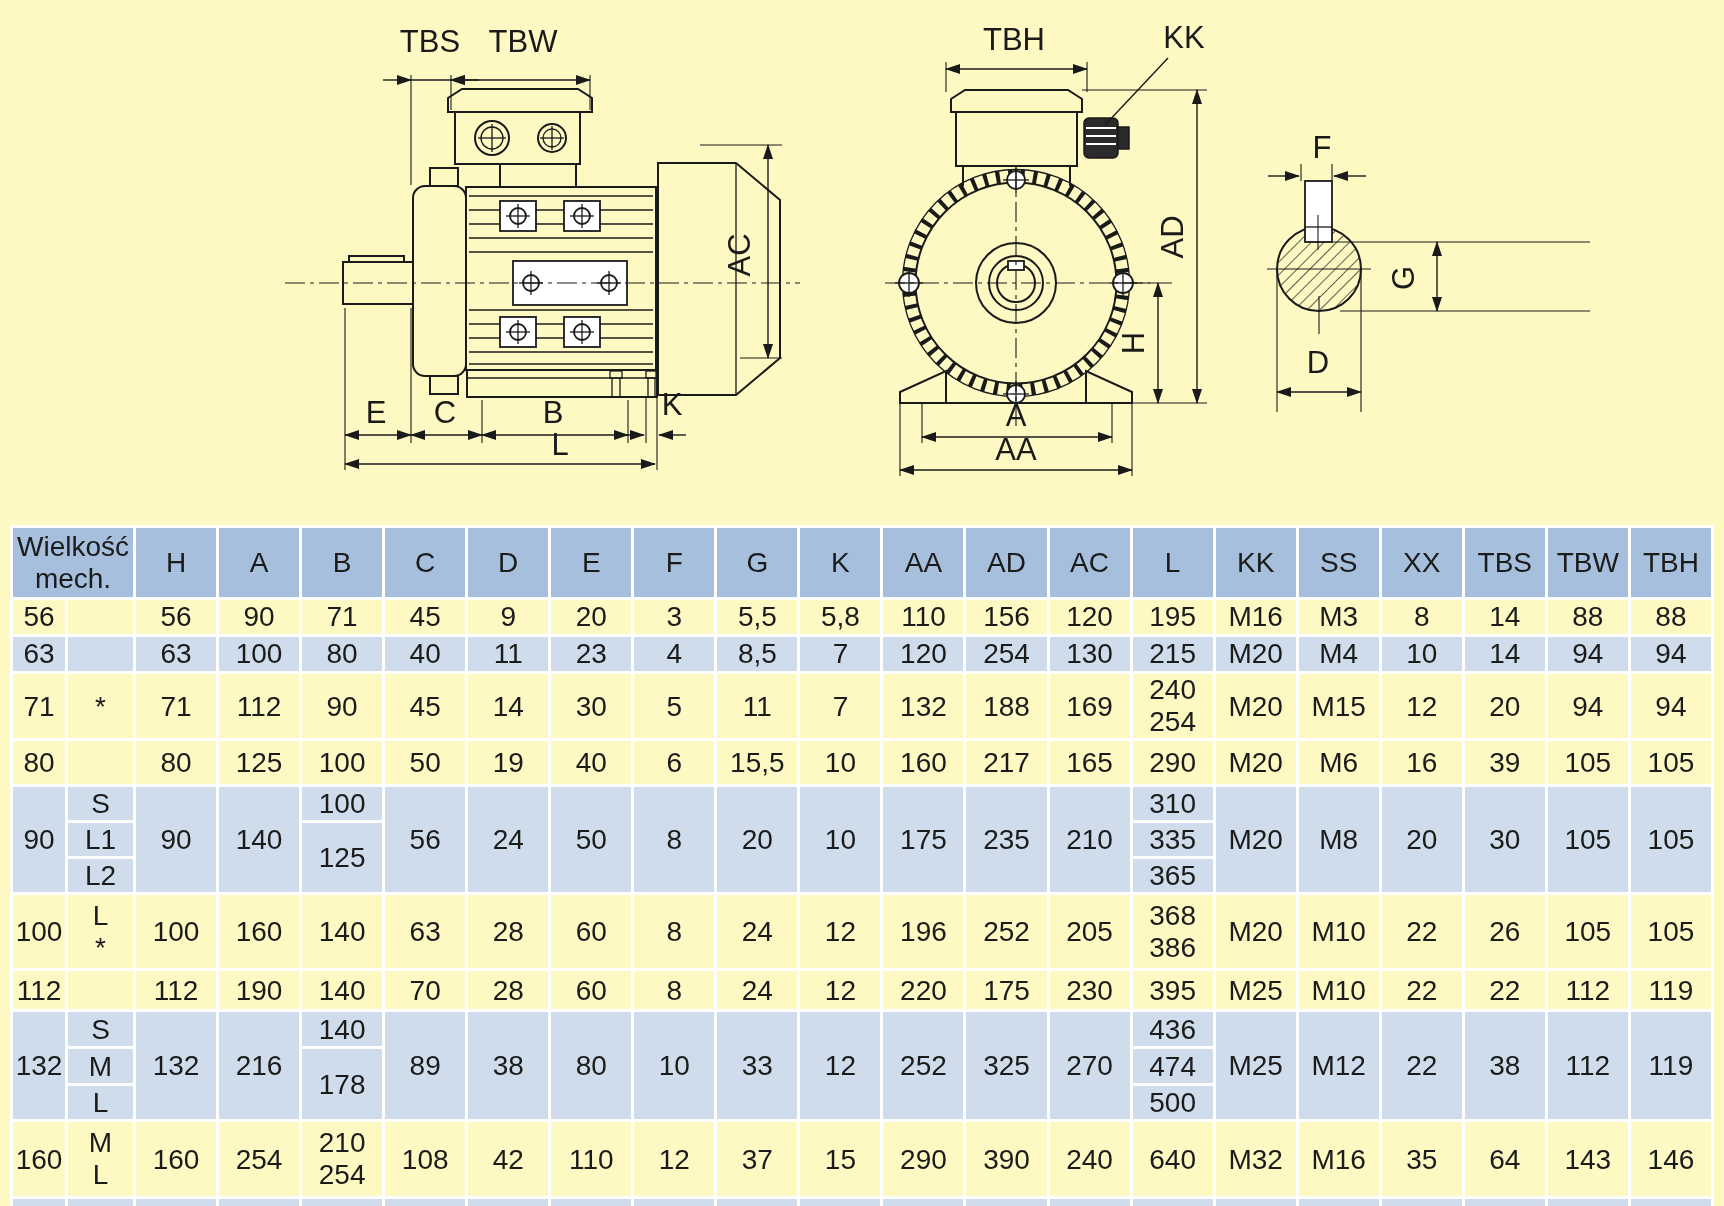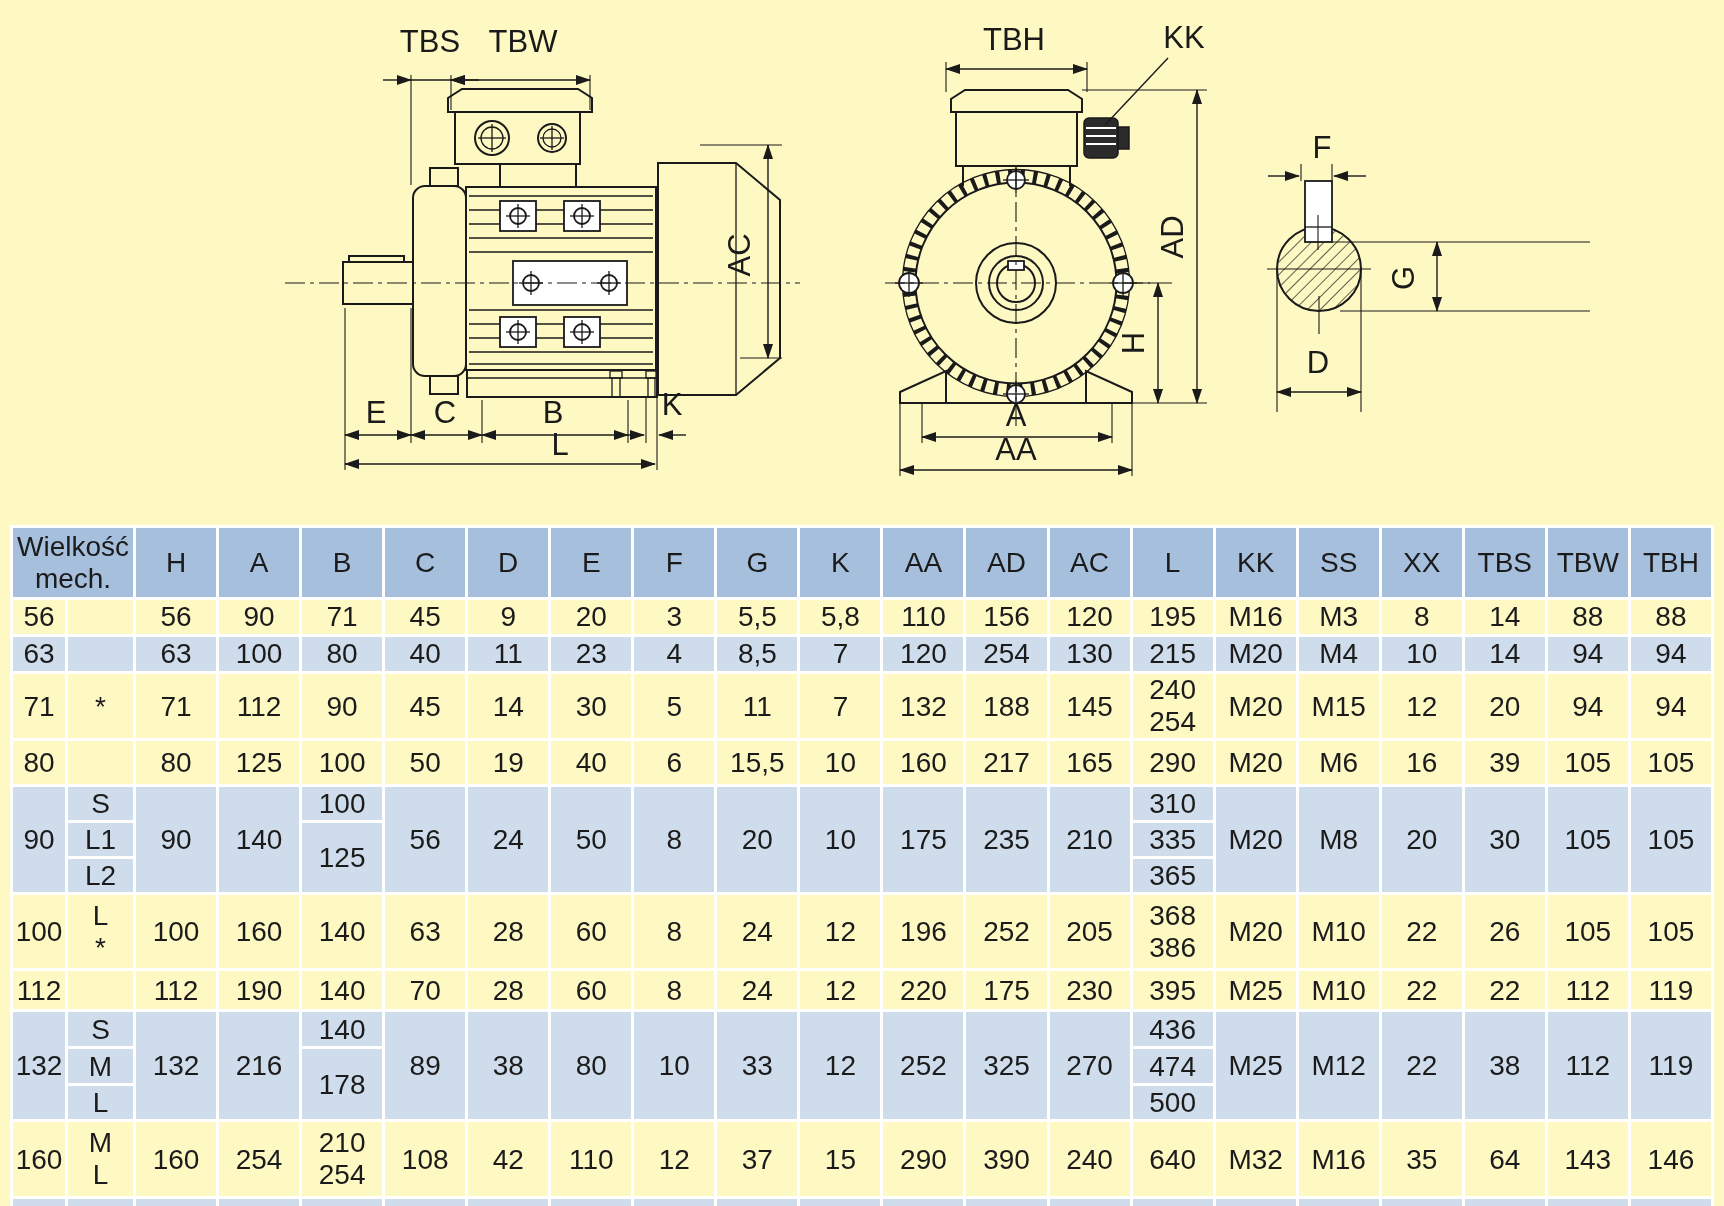--- a/index.html
+++ b/index.html
@@ -388,21 +388,21 @@
     <td>112</td>
     <td>90</td>
     <td>45</td>
     <td>14</td>
     <td>30</td>
     <td>5</td>
     <td>11</td>
     <td>7</td>
     <td>132</td>
     <td>188</td>
-    <td>145</td>
+    <td>169</td>
     <td class="two">
       <div>240</div>
       <div>254</div>
     </td>
     <td>M20</td>
     <td>M15</td>
     <td>12</td>
     <td>20</td>
     <td>94</td>
     <td>94</td>

